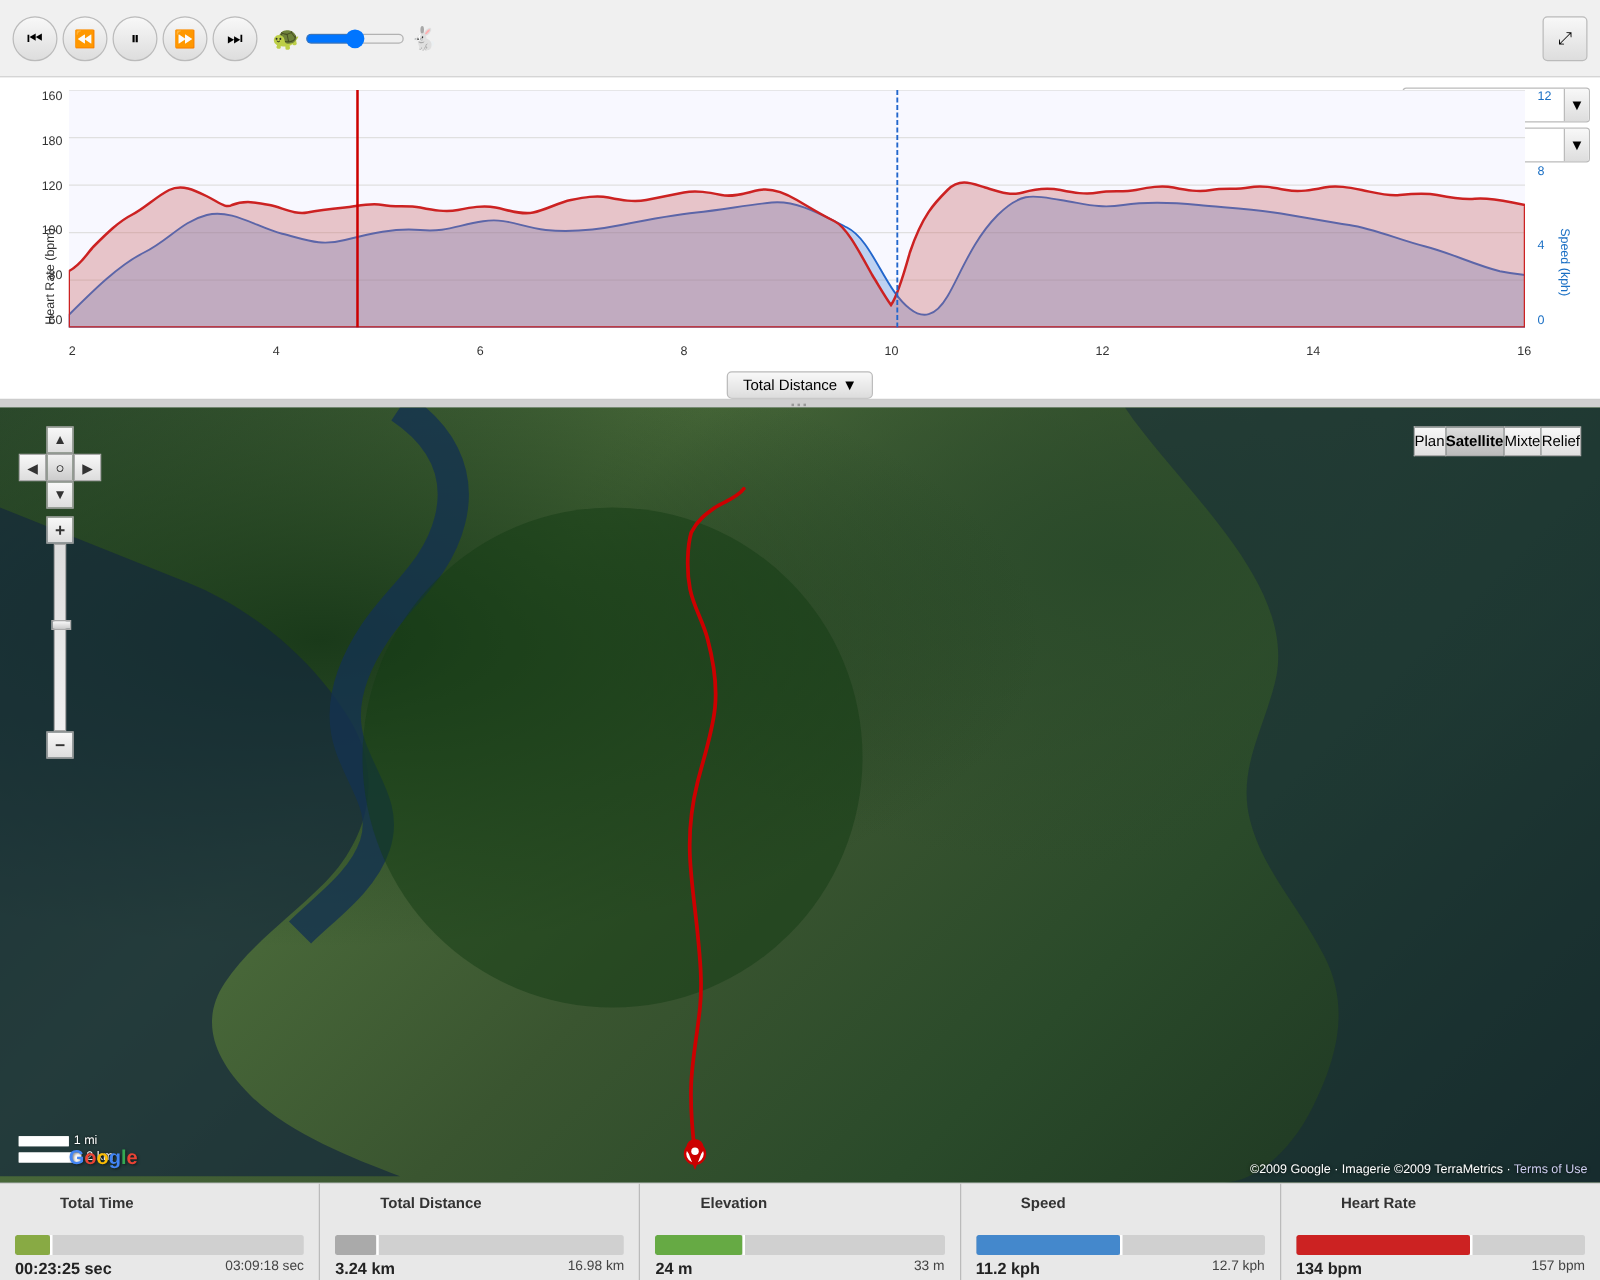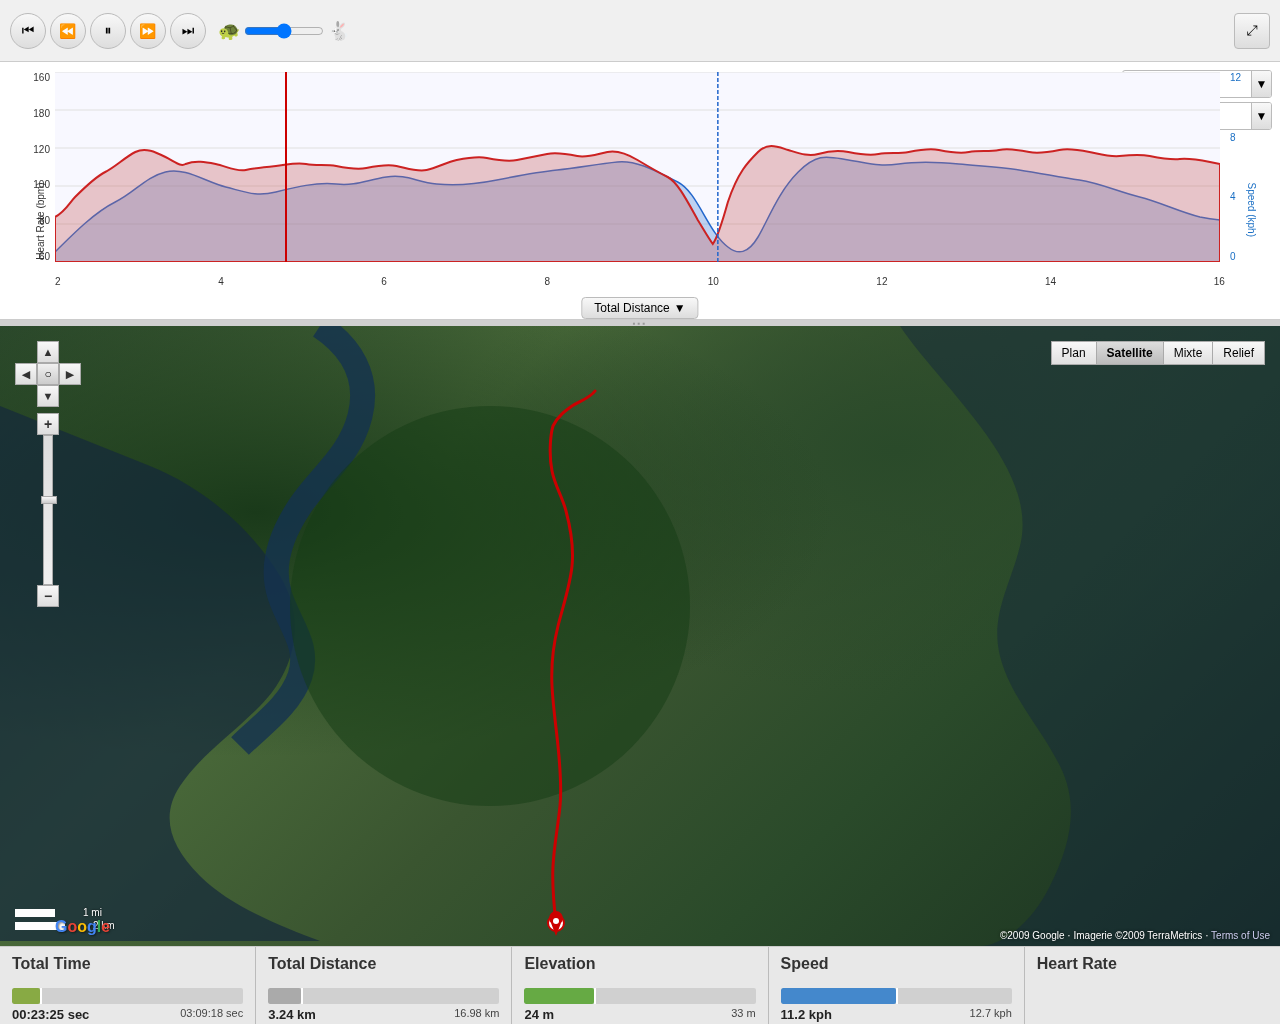--- a/index.html
+++ b/index.html
@@ -217,21 +217,21 @@
       border: 1px solid #aaa;
     }
 
     
     #map-type-btns {
       position: absolute;
       top: 15px; right: 15px;
       display: flex;
     }
     .map-type-btn {
-      padding: 4px 10px;
+      padding: 4px 0;
       border: 1px solid #aaa;
       background: linear-gradient(180deg, #f8f8f8, #e0e0e0);
       cursor: pointer;
       font-size: 12px;
       border-right: none;
     }
     .map-type-btn:last-child { border-right: 1px solid #aaa; }
     .map-type-btn.active {
       background: linear-gradient(180deg, #ddd, #bbb);
       font-weight: bold;
@@ -248,21 +248,20 @@
 
     
     #scale-bar {
       position: absolute;
       bottom: 15px; left: 15px;
     }
     .scale-line {
       display: flex; align-items: center;
       font-size: 10px; color: white;
       text-shadow: 0 0 2px black;
-      gap: 24px;
     }
     .scale-ruler {
       display: inline-block;
       height: 8px;
       border: 1px solid white;
       margin-right: 4px;
     }
 
     
     #google-logo {
@@ -281,21 +280,21 @@
       display: flex;
     }
     .stat-section {
       flex: 1;
       border-right: 1px solid #bbb;
       padding: 8px 12px;
       display: flex; flex-direction: column; justify-content: space-between;
     }
     .stat-section:last-child { border-right: none; }
     .stat-title {
-      font-size: 16px; font-weight: bold; color: #333;
+      font-size: 12px; font-weight: bold; color: #333; margin-left: 36px;
     }
     .stat-bar-container {
       position: relative;
       height: 16px;
       background: #d0d0d0;
       border-radius: 2px;
       overflow: hidden;
       margin-top: 4px;
     }
     .stat-bar-fill {
@@ -536,15 +535,25 @@
       </div>
       <div class="stat-values">
         <span class="stat-current">11.2 kph</span>
         <span>12.7 kph</span>
       </div>
     </div>
   </div>
 
   <div class="stat-section">
     <div class="stat-title">Heart Rate</div>
+    <div>
+      <div class="stat-bar-container">
+        <div class="stat-bar-fill" style="width:60%; background:#cc2222;"></div>
+        <div class="stat-bar-marker" style="left:60%;"></div>
+      </div>
+      <div class="stat-values">
+        <span class="stat-current">134 bpm</span>
+        <span>157 bpm</span>
+      </div>
+    </div>
   </div>
 
 </div>
 
 </body></html>

